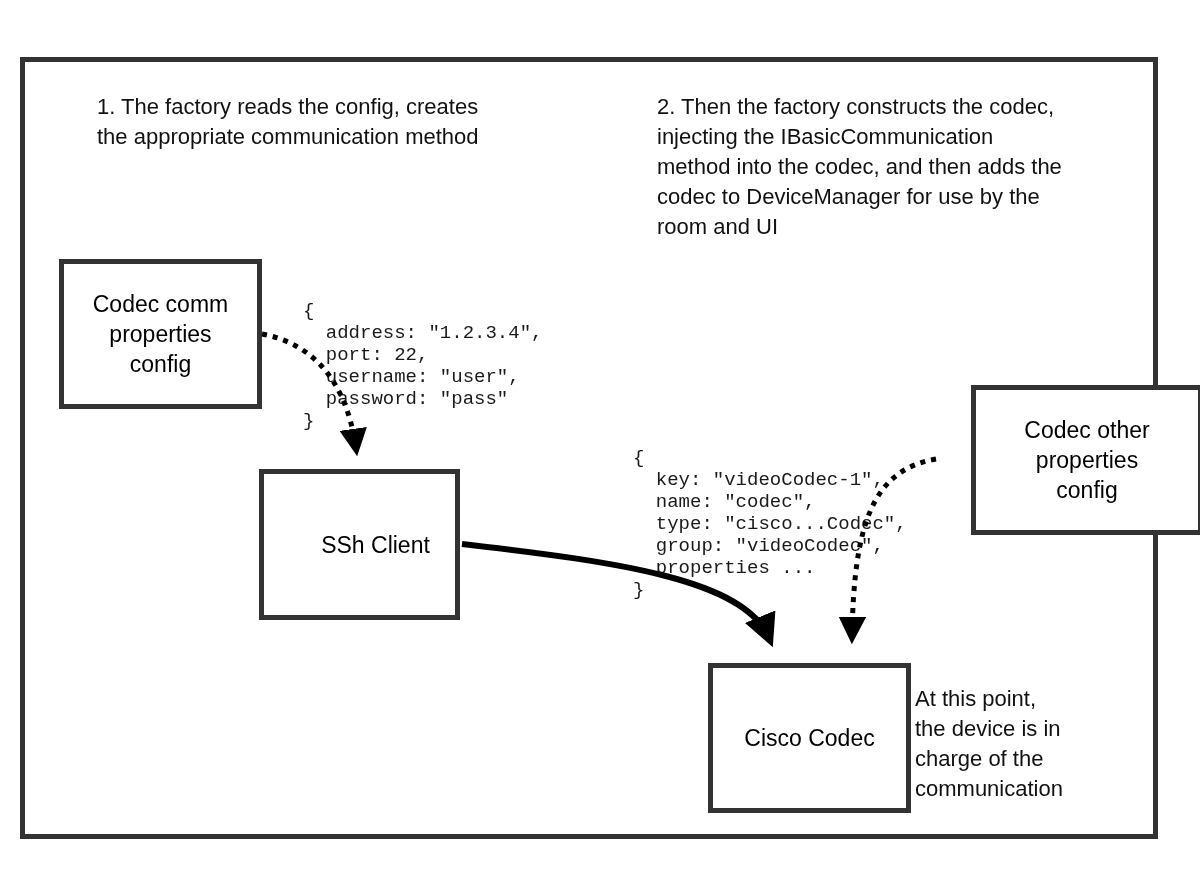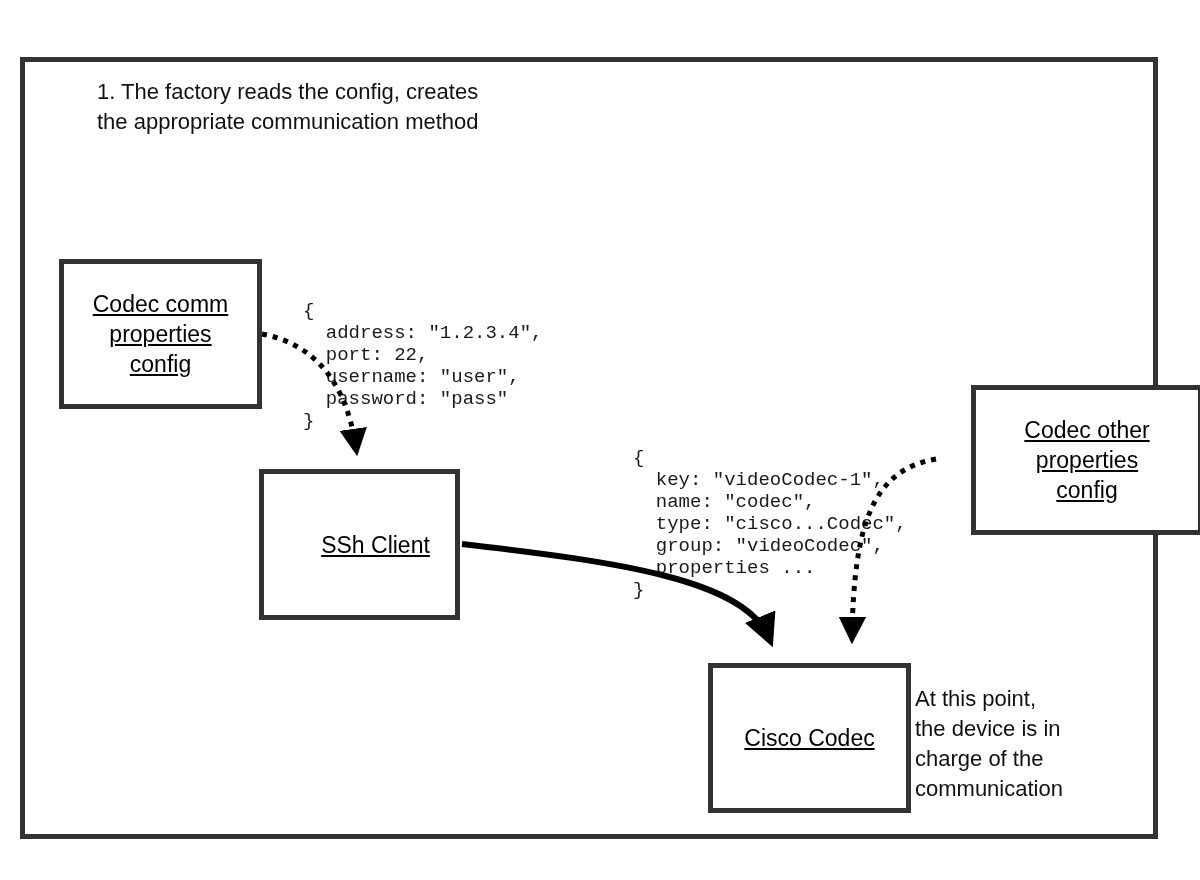--- a/index.html
+++ b/index.html
@@ -10,28 +10,28 @@
 
   .outer-frame {
     position: absolute; left: 20px; top: 57px; width: 1138px; height: 782px;
     border: 5px solid #333333; background: #ffffff;
   }
 
   .note {
     position: absolute; font-size: 22px; line-height: 30px;
     white-space: pre-line; color: #111;
   }
-  .note-step1 { left: 97px; top: 77px; }
+  .note-step1 { left: 97px; top: 92px; }
   .note-step2 { left: 657px; top: 92px; }
   .note-conclusion { left: 915px; top: 684px; }
 
   .dbox {
     position: absolute; border: 5px solid #333333; background: #ffffff;
     display: flex; align-items: center; justify-content: center;
-    text-align: center; font-size: 23px; line-height: 30px; white-space: pre-line; text-decoration: underline;
+    text-align: center; font-size: 23px; line-height: 30px; white-space: pre-line;
   }
   .dbox-codec-comm  { left: 59px;  top: 259px; width: 203px; height: 150px; }
   .dbox-ssh-client  { left: 259px; top: 469px; width: 201px; height: 151px; padding-left: 32px; }
   .dbox-codec-other { left: 938px; top: 385px; width: 232px; height: 150px; margin-left: 33px; }
   .dbox-cisco-codec { left: 708px; top: 663px; width: 203px; height: 150px; }
 
   .code {
     position: absolute; font-family: "Liberation Mono", "DejaVu Sans Mono", monospace;
     font-size: 19px; line-height: 22px; white-space: pre; color: #1a1a1a;
   }
@@ -46,20 +46,25 @@
 </head>
 <body>
 
 <div class="canvas">
 
   <div class="outer-frame"></div>
 
   <div class="note note-step1">1. The factory reads the config, creates
 the appropriate communication method</div>
 
+  <div class="note note-step2">2. Then the factory constructs the codec,
+injecting the IBasicCommunication
+method into the codec, and then adds the
+codec to DeviceManager for use by the
+room and UI</div>
 
   <div class="dbox dbox-codec-comm">
     <span>Codec comm
 properties
 config</span>
   </div>
 
   <div class="code code-comm">{
   address: "1.2.3.4",
   port: 22,

